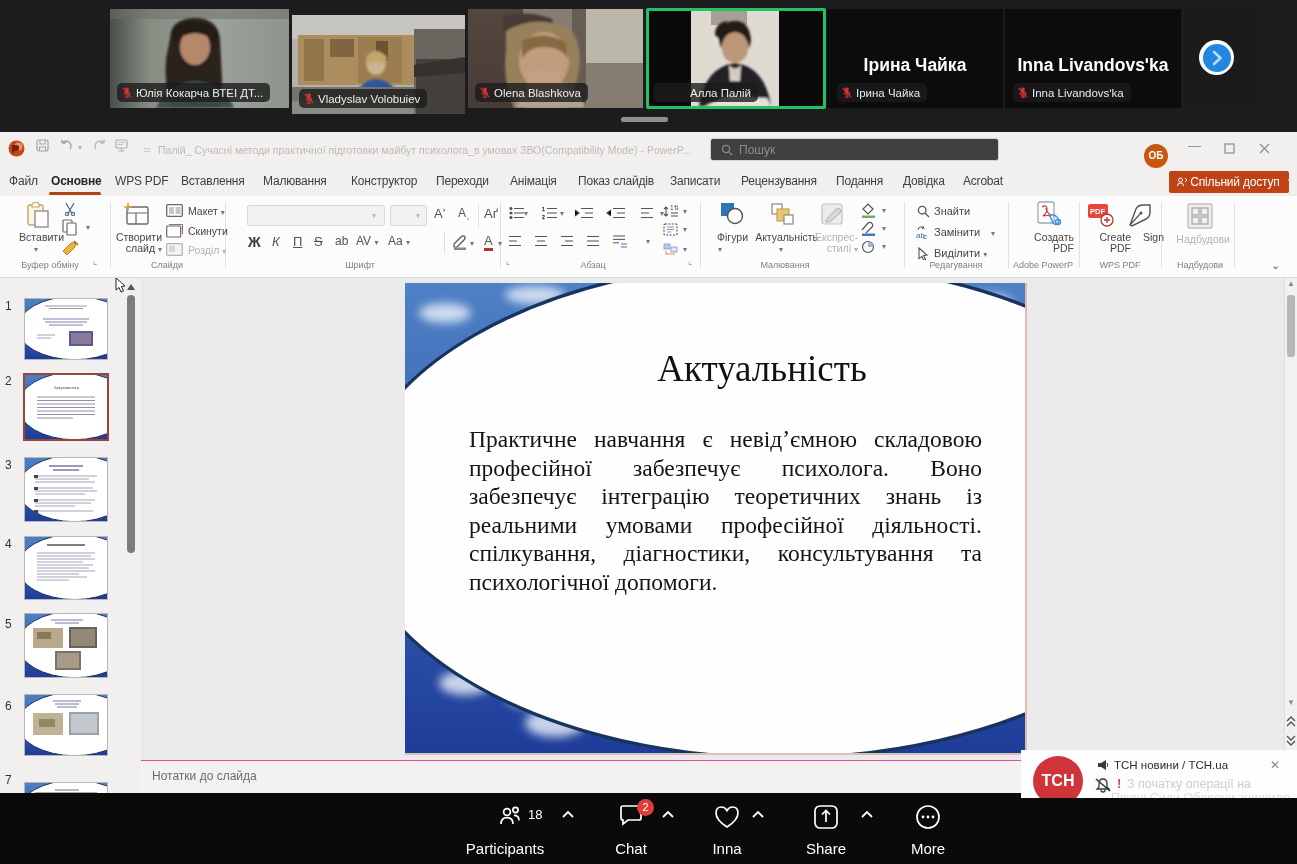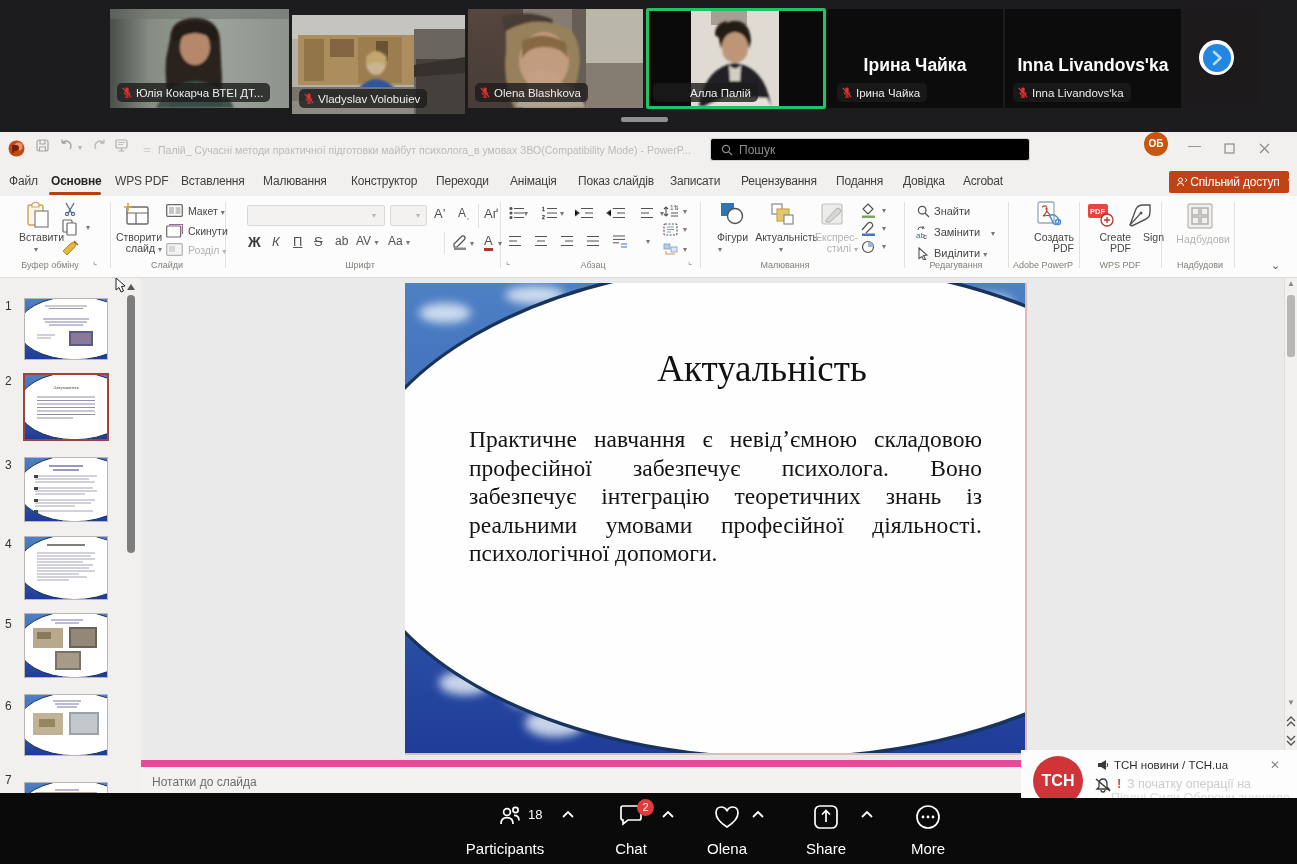--- a/index.html
+++ b/index.html
@@ -21,21 +21,21 @@
 .gdiv { position:absolute; top:6px; height:66px; width:1px; background:#e3e1df; }
 .glabel { position:absolute; top:64px; font-size:9px; color:#828078; width:120px; text-align:center; }
 .rtxt { position:absolute; font-size:10.5px; color:#484644; text-align:right; line-height:11px; }
 .gray { color:#b5b3b1 !important; }
 .chev { font-size:8px; color:#777; }
 
 #content { position:absolute; left:0; top:278px; width:1297px; height:482px; background:#ebeaea; }
 #lpanel { position:absolute; left:0; top:0; width:141px; height:482px; background:#f1f0ef; }
 .snum { position:absolute; left:5px; font-size:12px; color:#333; }
 .thumb { position:absolute; left:24px; width:84px; background:#fff; border:1px solid #b9b7b5; overflow:hidden; }
-#notes { position:absolute; left:141px; top:760px; width:1156px; height:33px; background:#f3f2f1; border-top:7px solid #ec4899; font-size:12px; color:#6e6c6a; }
+#notes { position:absolute; left:141px; top:760px; width:1156px; height:33px; background:#f3f2f1; border-top:1px solid #ec4899; font-size:12px; color:#6e6c6a; }
 
 #zbar { position:absolute; left:0; top:793px; width:1297px; height:71px; background:#0a0a0a; }
 .zlabel { position:absolute; top:47px; color:#fff; font-size:15px; text-align:center; width:120px; }
 .zchev { position:absolute; top:17px; color:#fff; }
 
 #tch { position:absolute; left:1021px; top:750px; width:276px; height:48px; background:#fdfdfd; overflow:hidden; }
 .serif { font-family:"Liberation Serif", serif; }
 .jline { display:flex; justify-content:space-between; height:28.6px; }
 </style>
 </head>
@@ -194,28 +194,28 @@
           <path d="M12 4 Q8 0 4 4 Q2 7 4 10 M12 4 L12 0.5 M12 4 L8 4" stroke="#bdbbb9" stroke-width="1.4" fill="none"></path>
         </svg>
     <svg class="abs" style="left:114px; top:6px;" width="15" height="15" viewBox="0 0 15 15">
           <rect x="2" y="2" width="11" height="8" rx="1" fill="none" stroke="#b1afad" stroke-width="1.2"></rect>
           <path d="M7.5 10 L7.5 13 M4.5 13 L10.5 13" stroke="#b1afad" stroke-width="1.2"></path>
           <path d="M4 4.5 L11 4.5 M4 6.5 L9 6.5" stroke="#c5c3c1" stroke-width="1"></path>
         </svg>
     <span class="abs" style="left:143px; top:12px; font-size:9px; color:#c9c7c5;">⚌</span>
     <div class="abs" style="left:158px; top:12px; font-size:10.5px; color:#bdb9b6; width:540px; white-space:nowrap; overflow:hidden;">Палій_ Сучасні методи практичної підготовки майбут психолога_в умовах ЗВО(Compatibility Mode) - PowerP...</div>
 
-    <div class="abs" style="left:710px; top:6px; width:320px; height:23px; background:#000000; border:1px solid #d4d1cf; border-radius:3px;">
+    <div class="abs" style="left:710px; top:6px; width:289px; height:23px; background:#404040; border:1px solid #d4d1cf; border-radius:3px;">
       <svg class="abs" style="left:10px; top:5px;" width="12" height="12" viewBox="0 0 12 12">
             <circle cx="5" cy="5" r="3.6" fill="none" stroke="#8e8b88" stroke-width="1.2"></circle>
             <line x1="7.8" y1="7.8" x2="11" y2="11" stroke="#8e8b88" stroke-width="1.2"></line>
           </svg>
       <span class="abs" style="left:28px; top:4px; font-size:12px; color:#908d8a;">Пошук</span>
     </div>
-    <div class="abs" style="left:1144px; top:0; width:24px; height:24px; border-radius:50%; background:#c7560f; color:#fff; font-size:10px; text-align:center; line-height:24px; font-weight:bold;">ОБ</div>
+    <div class="abs" style="left:1144px; top:12px; width:24px; height:24px; border-radius:50%; background:#c7560f; color:#fff; font-size:10px; text-align:center; line-height:24px; font-weight:bold;">ОБ</div>
     <span class="abs" style="left:1188px; top:6px; color:#8e8c8a; font-size:13px;">—</span>
     <svg class="abs" style="left:1224px; top:11px;" width="11" height="11" viewBox="0 0 11 11">
           <rect x="1" y="1" width="9" height="9" fill="none" stroke="#8e8c8a" stroke-width="1.2"></rect>
         </svg>
     <svg class="abs" style="left:1259px; top:11px;" width="11" height="11" viewBox="0 0 11 11">
           <path d="M1 1 L10 10 M10 1 L1 10" stroke="#8e8c8a" stroke-width="1.2"></path>
         </svg>
   </div>
   <div id="tabrow">
     <span class="tab" style="left:9px;">Файл</span>
@@ -656,20 +656,26 @@
             <span>теоретичних</span>
             <span>знань</span>
             <span>із</span>
           </div>
       <div class="jline">
             <span>реальними</span>
             <span>умовами</span>
             <span>професійної</span>
             <span>діяльності.</span>
           </div>
+      <div class="jline">
+            <span>спілкування,</span>
+            <span>діагностики,</span>
+            <span>консультування</span>
+            <span>та</span>
+          </div>
       <div style="height:28.6px;">психологічної допомоги.</div>
     </div>
   </div>
 
   <div class="abs" style="left:1284px; top:0; width:13px; height:482px; background:#f2f1f0; border-left:1px solid #e0dedc;"></div>
   <span class="abs" style="left:1287px; top:1px; font-size:8px; color:#8a8886;">▲</span>
   <div class="abs" style="left:1287px; top:17px; width:8px; height:62px; background:#b9b7b5; border-radius:3px;"></div>
   <span class="abs" style="left:1287px; top:420px; font-size:8px; color:#8a8886;">▼</span>
   <svg class="abs" style="left:1286px; top:438px;" width="10" height="12" viewBox="0 0 10 12">
         <path d="M1 5 L5 1 L9 5 M1 10 L5 6 L9 10" stroke="#55534f" stroke-width="1.4" fill="none"></path>
@@ -703,21 +709,21 @@
   <svg class="zchev" style="left:661px;" width="14" height="9" viewBox="0 0 14 9">
         <path d="M2 7 L7 2 L12 7" stroke="#fff" stroke-width="1.8" fill="none"></path>
       </svg>
   <div class="zlabel" style="left:571px;">Chat</div>
   <svg class="abs" style="left:713px; top:11px;" width="28" height="26" viewBox="0 0 28 26">
         <path d="M14 23 Q3 16 3 9 Q3 3 8.5 3 Q12 3 14 6.5 Q16 3 19.5 3 Q25 3 25 9 Q25 16 14 23 Z" stroke="#fff" stroke-width="1.7" fill="none"></path>
       </svg>
   <svg class="zchev" style="left:751px;" width="14" height="9" viewBox="0 0 14 9">
         <path d="M2 7 L7 2 L12 7" stroke="#fff" stroke-width="1.8" fill="none"></path>
       </svg>
-  <div class="zlabel" style="left:667px;">Olena</div>
+  <div class="zlabel" style="left:667px;">Inna</div>
   <svg class="abs" style="left:813px; top:11px;" width="26" height="26" viewBox="0 0 26 26">
         <rect x="2" y="2" width="22" height="22" rx="5" stroke="#fff" stroke-width="1.7" fill="none"></rect>
         <path d="M13 18 L13 7 M9 10.5 L13 6.5 L17 10.5" stroke="#fff" stroke-width="1.7" fill="none"></path>
       </svg>
   <svg class="zchev" style="left:860px;" width="14" height="9" viewBox="0 0 14 9">
         <path d="M2 7 L7 2 L12 7" stroke="#fff" stroke-width="1.8" fill="none"></path>
       </svg>
   <div class="zlabel" style="left:766px;">Share</div>
   <svg class="abs" style="left:915px; top:11px;" width="26" height="26" viewBox="0 0 26 26">
         <circle cx="13" cy="13" r="11" stroke="#fff" stroke-width="1.7" fill="none"></circle>

